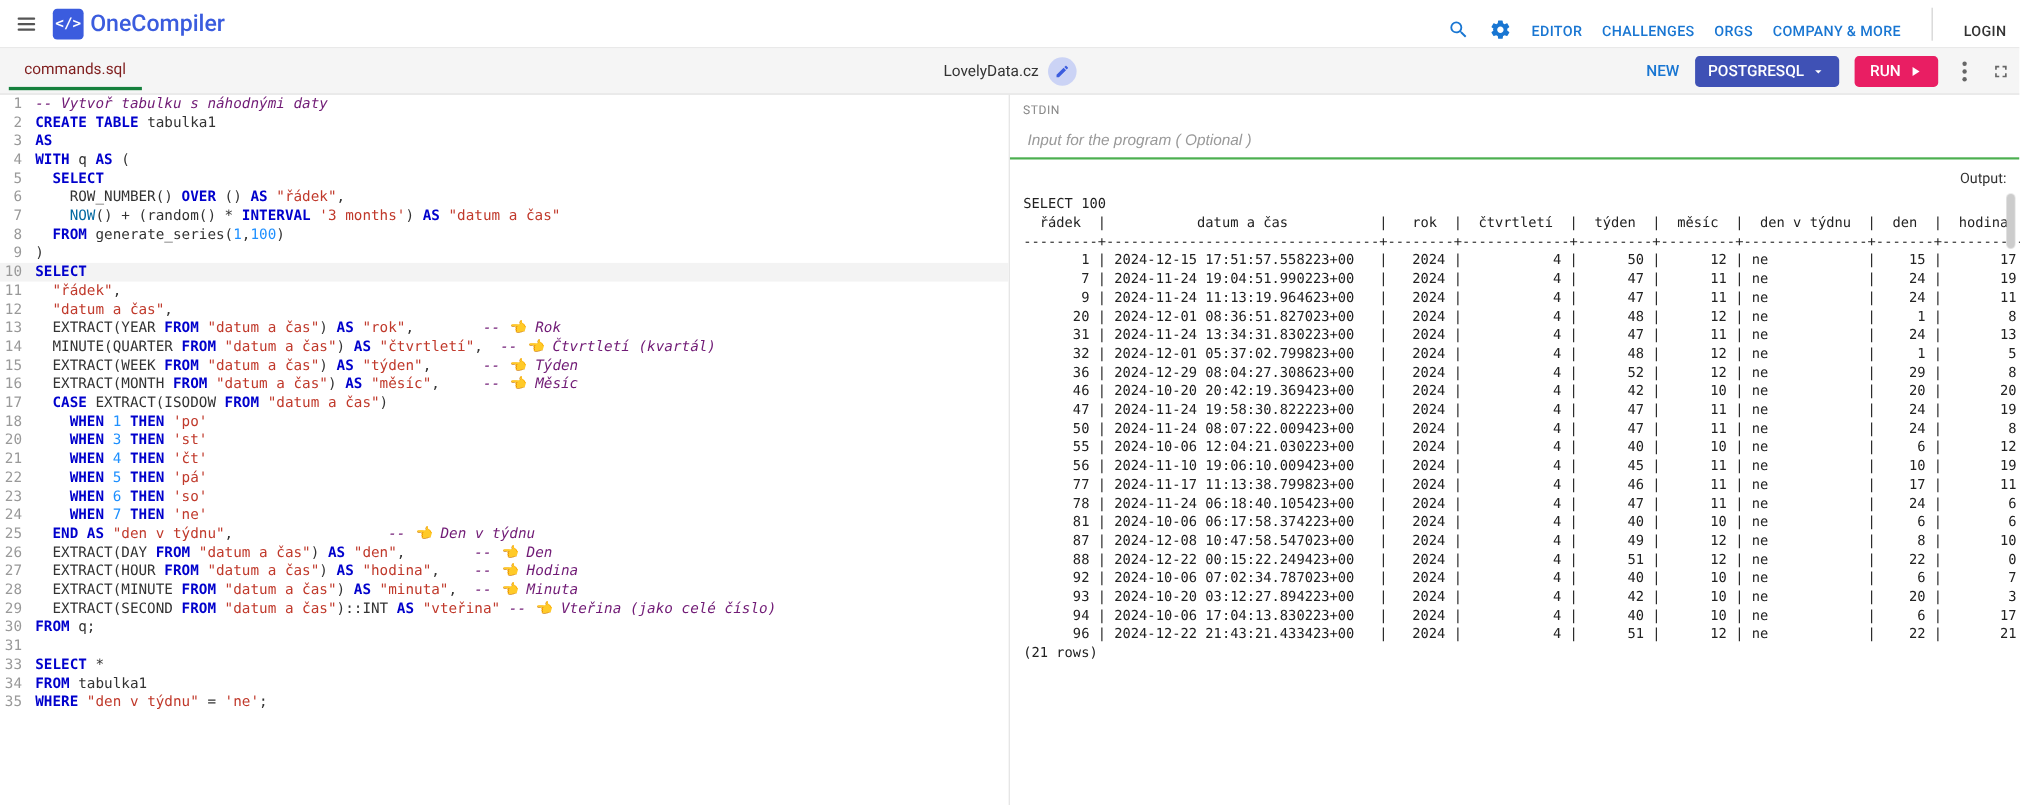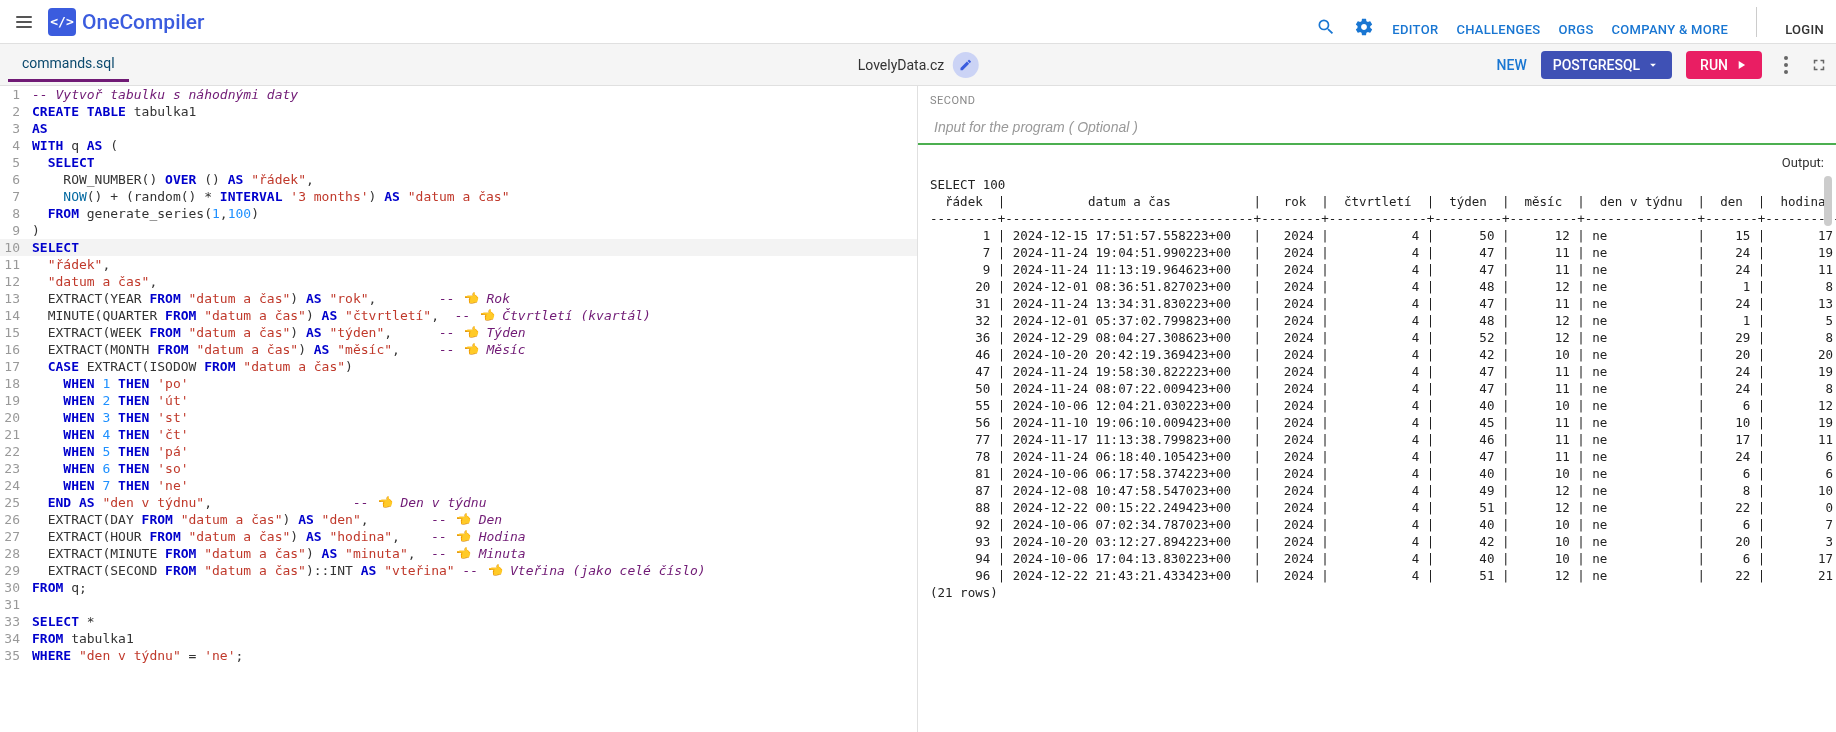--- a/index.html
+++ b/index.html
@@ -12,21 +12,21 @@
 .brand { display: flex; align-items: center; gap: 6px; }
 .brand-icon { width: 28px; height: 28px; background: #3b5cde; border-radius: 4px; display: flex; align-items: center; justify-content: center; color: #fff; font-size: 13px; font-weight: bold; font-family: monospace; }
 .brand-name { font-size: 21px; font-weight: 500; color: #3b5cde; }
 .topbar-right { display: flex; align-items: flex-end; gap: 18px; margin-left: auto; }
 .top-icon { width: 20px; height: 20px; cursor: pointer; fill: #1976d2; }
 .nav-link { color: #1976d2; font-size: 13px; font-weight: 500; cursor: pointer; letter-spacing: 0.3px; }
 .divider-v { width: 1px; height: 30px; background: #ccc; margin: 0 10px; }
 .login-btn { font-size: 13px; font-weight: 500; color: #333; cursor: pointer; letter-spacing: 0.3px; }
 
 .tabs-bar { display: flex; align-items: center; height: 42px; background: #f5f5f5; border-bottom: 1px solid #e0e0e0; padding: 0 8px; }
-.file-tab { padding: 8px 14px; font-size: 14px; color: #0c4a6e; border-bottom: 3px solid #701a75; cursor: pointer; margin-right: 8px; }
+.file-tab { padding: 8px 14px; font-size: 14px; color: #7f1d1d; border-bottom: 3px solid #15803d; cursor: pointer; margin-right: 8px; }
 .center-title { position: absolute; left: 50%; transform: translateX(-50%); display: flex; align-items: center; gap: 8px; font-size: 14px; color: #333; }
 .edit-badge { width: 26px; height: 26px; border-radius: 50%; background: #cbd3f5; display: flex; align-items: center; justify-content: center; cursor: pointer; }
 .edit-badge svg { width: 14px; height: 14px; fill: #3b5cde; }
 .actions { margin-left: auto; display: flex; align-items: center; gap: 14px; }
 .new-link { color: #1976d2; font-size: 14px; font-weight: 500; cursor: pointer; }
 .lang-btn { background: #3f51b5; color: #fff; padding: 6px 12px; border-radius: 4px; font-size: 14px; font-weight: 500; display: flex; align-items: center; gap: 6px; cursor: pointer; }
 .run-btn { background: #e91e63; color: #fff; padding: 6px 14px; border-radius: 4px; font-size: 14px; font-weight: 500; display: flex; align-items: center; gap: 6px; cursor: pointer; }
 .dots-btn { width: 20px; display: flex; flex-direction: column; align-items: center; gap: 3px; cursor: pointer; }
 .dots-btn span { width: 4px; height: 4px; background: #666; border-radius: 50%; }
 .fs-btn { width: 18px; height: 18px; cursor: pointer; }
@@ -131,39 +131,38 @@
       <div class="editor-line"><div class="gutter">9</div><div class="code"><span>)</span></div></div>
       <div class="editor-line line-cur"><div class="gutter">10</div><div class="code"><span class="c-keyword">SELECT</span></div></div>
       <div class="editor-line"><div class="gutter">11</div><div class="code"><span>  </span><span class="c-string">"řádek"</span><span>,</span></div></div>
       <div class="editor-line"><div class="gutter">12</div><div class="code"><span>  </span><span class="c-string">"datum a čas"</span><span>,</span></div></div>
       <div class="editor-line"><div class="gutter">13</div><div class="code"><span>  EXTRACT(YEAR </span><span class="c-keyword">FROM</span><span> </span><span class="c-string">"datum a čas"</span><span>) </span><span class="c-keyword">AS</span><span> </span><span class="c-string">"rok"</span><span>,        </span><span class="c-comment">-- 👈 Rok</span></div></div>
       <div class="editor-line"><div class="gutter">14</div><div class="code"><span>  MINUTE(QUARTER </span><span class="c-keyword">FROM</span><span> </span><span class="c-string">"datum a čas"</span><span>) </span><span class="c-keyword">AS</span><span> </span><span class="c-string">"čtvrtletí"</span><span>,  </span><span class="c-comment">-- 👈 Čtvrtletí (kvartál)</span></div></div>
       <div class="editor-line"><div class="gutter">15</div><div class="code"><span>  EXTRACT(WEEK </span><span class="c-keyword">FROM</span><span> </span><span class="c-string">"datum a čas"</span><span>) </span><span class="c-keyword">AS</span><span> </span><span class="c-string">"týden"</span><span>,      </span><span class="c-comment">-- 👈 Týden</span></div></div>
       <div class="editor-line"><div class="gutter">16</div><div class="code"><span>  EXTRACT(MONTH </span><span class="c-keyword">FROM</span><span> </span><span class="c-string">"datum a čas"</span><span>) </span><span class="c-keyword">AS</span><span> </span><span class="c-string">"měsíc"</span><span>,     </span><span class="c-comment">-- 👈 Měsíc</span></div></div>
       <div class="editor-line"><div class="gutter">17</div><div class="code"><span>  </span><span class="c-keyword">CASE</span><span> EXTRACT(ISODOW </span><span class="c-keyword">FROM</span><span> </span><span class="c-string">"datum a čas"</span><span>)</span></div></div>
       <div class="editor-line"><div class="gutter">18</div><div class="code"><span>    </span><span class="c-keyword">WHEN</span><span> </span><span class="c-num">1</span><span> </span><span class="c-keyword">THEN</span><span> </span><span class="c-string">'po'</span></div></div>
-      <div class="editor-line"><div class="gutter">19</div><div class="code"><span>    </span><span class="c-keyword">WHEN</span><span> </span><span class="c-num">2</span><span> </span><span class="c-keyword">THEN</span><span> </span><span class="c-string">'út'</span></div></div>
       <div class="editor-line"><div class="gutter">20</div><div class="code"><span>    </span><span class="c-keyword">WHEN</span><span> </span><span class="c-num">3</span><span> </span><span class="c-keyword">THEN</span><span> </span><span class="c-string">'st'</span></div></div>
       <div class="editor-line"><div class="gutter">21</div><div class="code"><span>    </span><span class="c-keyword">WHEN</span><span> </span><span class="c-num">4</span><span> </span><span class="c-keyword">THEN</span><span> </span><span class="c-string">'čt'</span></div></div>
       <div class="editor-line"><div class="gutter">22</div><div class="code"><span>    </span><span class="c-keyword">WHEN</span><span> </span><span class="c-num">5</span><span> </span><span class="c-keyword">THEN</span><span> </span><span class="c-string">'pá'</span></div></div>
       <div class="editor-line"><div class="gutter">23</div><div class="code"><span>    </span><span class="c-keyword">WHEN</span><span> </span><span class="c-num">6</span><span> </span><span class="c-keyword">THEN</span><span> </span><span class="c-string">'so'</span></div></div>
       <div class="editor-line"><div class="gutter">24</div><div class="code"><span>    </span><span class="c-keyword">WHEN</span><span> </span><span class="c-num">7</span><span> </span><span class="c-keyword">THEN</span><span> </span><span class="c-string">'ne'</span></div></div>
       <div class="editor-line"><div class="gutter">25</div><div class="code"><span>  </span><span class="c-keyword">END</span><span> </span><span class="c-keyword">AS</span><span> </span><span class="c-string">"den v týdnu"</span><span>,                  </span><span class="c-comment">-- 👈 Den v týdnu</span></div></div>
       <div class="editor-line"><div class="gutter">26</div><div class="code"><span>  EXTRACT(DAY </span><span class="c-keyword">FROM</span><span> </span><span class="c-string">"datum a čas"</span><span>) </span><span class="c-keyword">AS</span><span> </span><span class="c-string">"den"</span><span>,        </span><span class="c-comment">-- 👈 Den</span></div></div>
       <div class="editor-line"><div class="gutter">27</div><div class="code"><span>  EXTRACT(HOUR </span><span class="c-keyword">FROM</span><span> </span><span class="c-string">"datum a čas"</span><span>) </span><span class="c-keyword">AS</span><span> </span><span class="c-string">"hodina"</span><span>,    </span><span class="c-comment">-- 👈 Hodina</span></div></div>
       <div class="editor-line"><div class="gutter">28</div><div class="code"><span>  EXTRACT(MINUTE </span><span class="c-keyword">FROM</span><span> </span><span class="c-string">"datum a čas"</span><span>) </span><span class="c-keyword">AS</span><span> </span><span class="c-string">"minuta"</span><span>,  </span><span class="c-comment">-- 👈 Minuta</span></div></div>
       <div class="editor-line"><div class="gutter">29</div><div class="code"><span>  EXTRACT(SECOND </span><span class="c-keyword">FROM</span><span> </span><span class="c-string">"datum a čas"</span><span>)::INT </span><span class="c-keyword">AS</span><span> </span><span class="c-string">"vteřina"</span><span> </span><span class="c-comment">-- 👈 Vteřina (jako celé číslo)</span></div></div>
       <div class="editor-line"><div class="gutter">30</div><div class="code"><span class="c-keyword">FROM</span><span> q;</span></div></div>
       <div class="editor-line"><div class="gutter">31</div><div class="code"><span></span></div></div>
       <div class="editor-line"><div class="gutter">33</div><div class="code"><span class="c-keyword">SELECT</span><span> *</span></div></div>
       <div class="editor-line"><div class="gutter">34</div><div class="code"><span class="c-keyword">FROM</span><span> tabulka1</span></div></div>
       <div class="editor-line"><div class="gutter">35</div><div class="code"><span class="c-keyword">WHERE</span><span> </span><span class="c-string">"den v týdnu"</span><span> = </span><span class="c-string">'ne'</span><span>;</span></div></div>
     </div>
   <div class="right" style="position:relative;">
-    <div class="stdin-header">SECOND</div>
+    <div class="stdin-header">STDIN</div>
     <input class="stdin-input" placeholder="Input for the program ( Optional )" style="">
     <div class="output-label">Output:</div>
     <div class="output-box" id="output">SELECT 100
   řádek  |           datum a čas           |   rok  |  čtvrtletí  |  týden  |  měsíc  |  den v týdnu  |  den  |  hodina  |  minuta  |  vteřina  
 ---------+---------------------------------+--------+-------------+---------+---------+---------------+-------+----------+----------+-----------
        1 | 2024-12-15 17:51:57.558223+00   |   2024 |           4 |      50 |      12 | ne            |    15 |       17 |       51 |        58 
        7 | 2024-11-24 19:04:51.990223+00   |   2024 |           4 |      47 |      11 | ne            |    24 |       19 |        4 |        52 
        9 | 2024-11-24 11:13:19.964623+00   |   2024 |           4 |      47 |      11 | ne            |    24 |       11 |       13 |        20 
       20 | 2024-12-01 08:36:51.827023+00   |   2024 |           4 |      48 |      12 | ne            |     1 |        8 |       36 |        52 
       31 | 2024-11-24 13:34:31.830223+00   |   2024 |           4 |      47 |      11 | ne            |    24 |       13 |       34 |        32 

